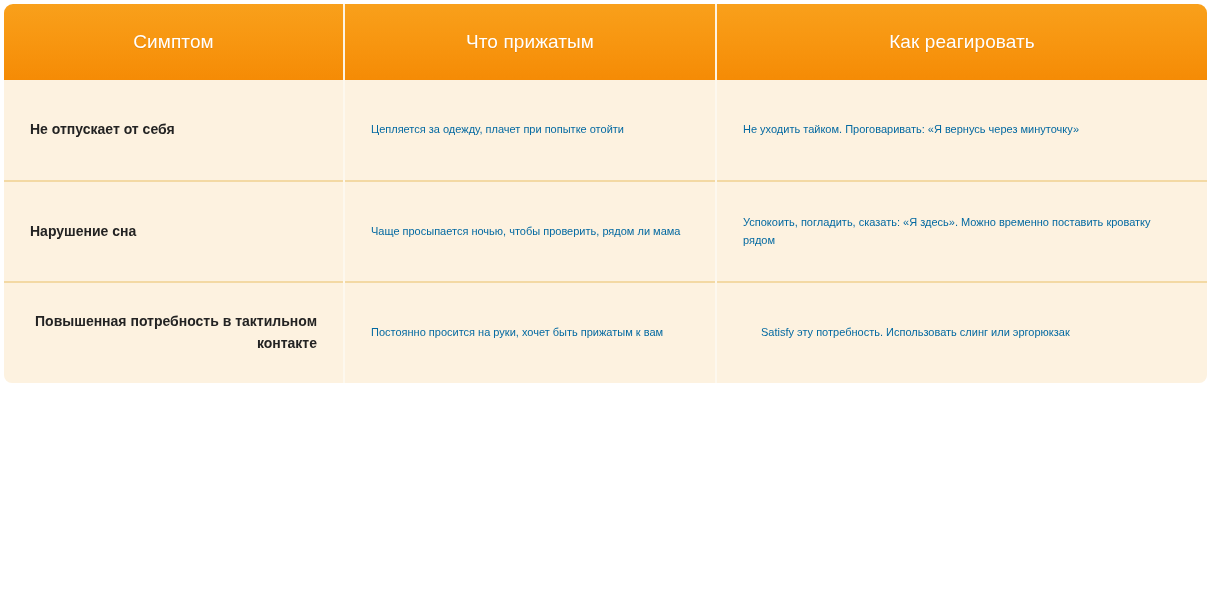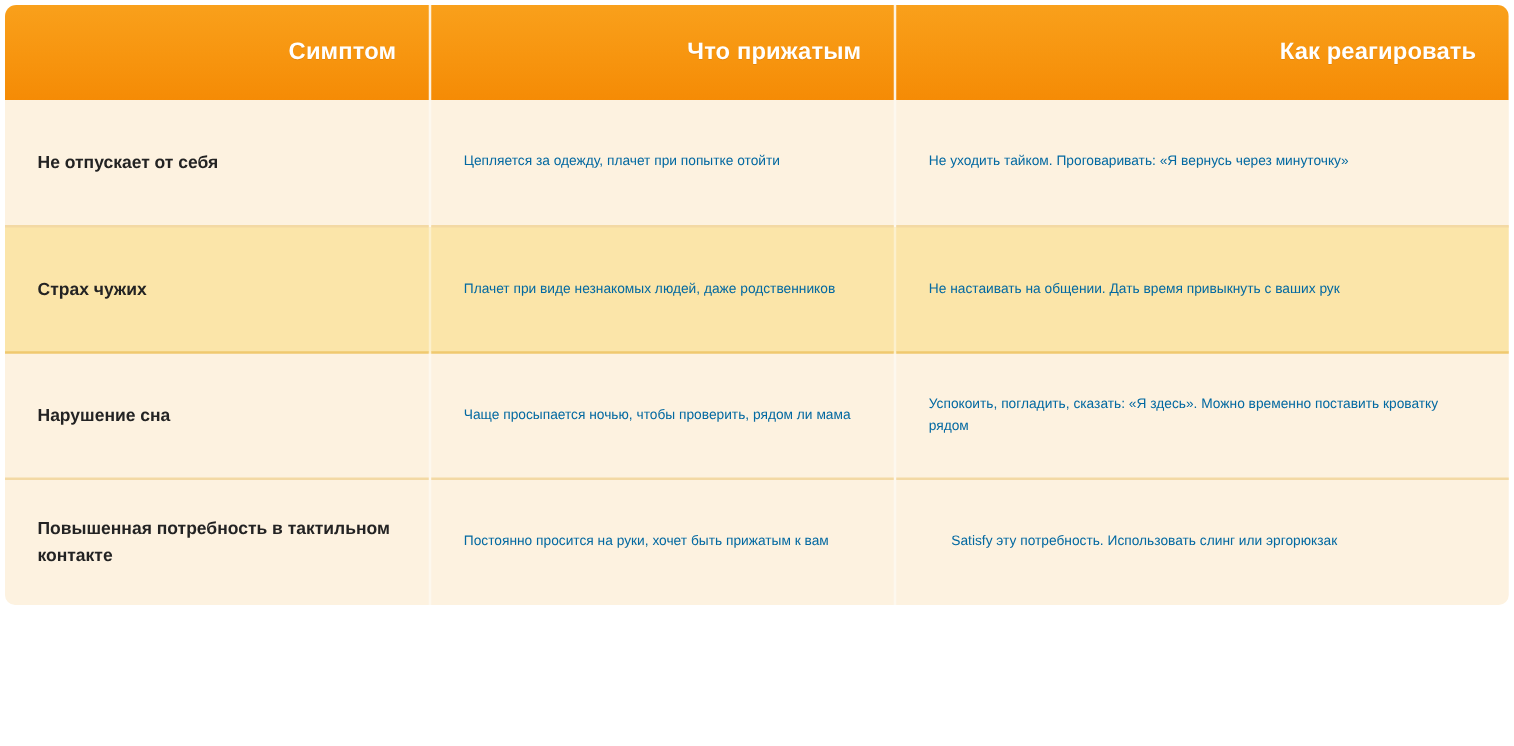--- a/index.html
+++ b/index.html
@@ -32,22 +32,22 @@
   }
 
   
   thead tr {
     height: 76px;
   }
   thead th {
     background: linear-gradient(180deg, #f9a01b 0%, #f7950f 55%, #f58b05 100%);
     color: #ffffff;
     font-size: 19px;
-    font-weight: bold;
-    text-align: right;
+    font-weight: normal;
+    text-align: center;
     vertical-align: middle;
     padding: 0 26px;
     border-right: 2px solid #fdf3e2;
     letter-spacing: 0.1px;
     text-shadow: 0 1px 0 rgba(180,95,0,0.25);
   }
   thead th:last-child { border-right: none; }
   thead th.col-symptom { border-top-left-radius: 9px; }
   thead th.col-action  { border-top-right-radius: 9px; }
 
@@ -71,21 +71,21 @@
   }
   tbody td:last-child { border-right: none; margin-top: 12px; }
 
   tbody td.cell-symptom {
     font-weight: bold;
     color: #232323;
     font-size: 14px;
   }
   tbody tr.row-even td { border-right-color: #fcf0cc; }
 
-  tbody tr:last-child td.cell-symptom { border-bottom-left-radius: 8px; }
+  tbody tr:last-child td.cell-symptom { border-bottom-left-radius: 8px; text-align: right; }
   tbody tr:last-child td.cell-action   { border-bottom-right-radius: 8px; padding-left: 44px; }
 </style>
 </head>
 <body>
 
 <div class="table-wrap">
   <table class="symptom-table">
     <colgroup>
       <col style="width:340px">
       <col style="width:372px">
@@ -97,25 +97,20 @@
         <th class="col-meaning">Что прижатым</th>
         <th class="col-action">Как реагировать</th>
       </tr>
     </thead>
     <tbody>
       <tr class="row-odd">
         <td class="cell-symptom">Не отпускает от себя</td>
         <td class="cell-meaning">Цепляется за одежду, плачет при попытке отойти</td>
         <td class="cell-action">Не уходить тайком. Проговаривать: «Я вернусь через минуточку»</td>
       </tr>
-      <tr class="row-even">
-        <td class="cell-symptom">Страх чужих</td>
-        <td class="cell-meaning">Плачет при виде незнакомых людей, даже родственников</td>
-        <td class="cell-action">Не настаивать на общении. Дать время привыкнуть с ваших рук</td>
-      </tr>
       <tr class="row-odd">
         <td class="cell-symptom">Нарушение сна</td>
         <td class="cell-meaning">Чаще просыпается ночью, чтобы проверить, рядом ли мама</td>
         <td class="cell-action">Успокоить, погладить, сказать: «Я здесь». Можно временно поставить кроватку рядом</td>
       </tr>
       <tr class="row-odd">
         <td class="cell-symptom">Повышенная потребность в тактильном контакте</td>
         <td class="cell-meaning">Постоянно просится на руки, хочет быть прижатым к вам</td>
         <td class="cell-action">Satisfy эту потребность. Использовать слинг или эргорюкзак</td>
       </tr>

